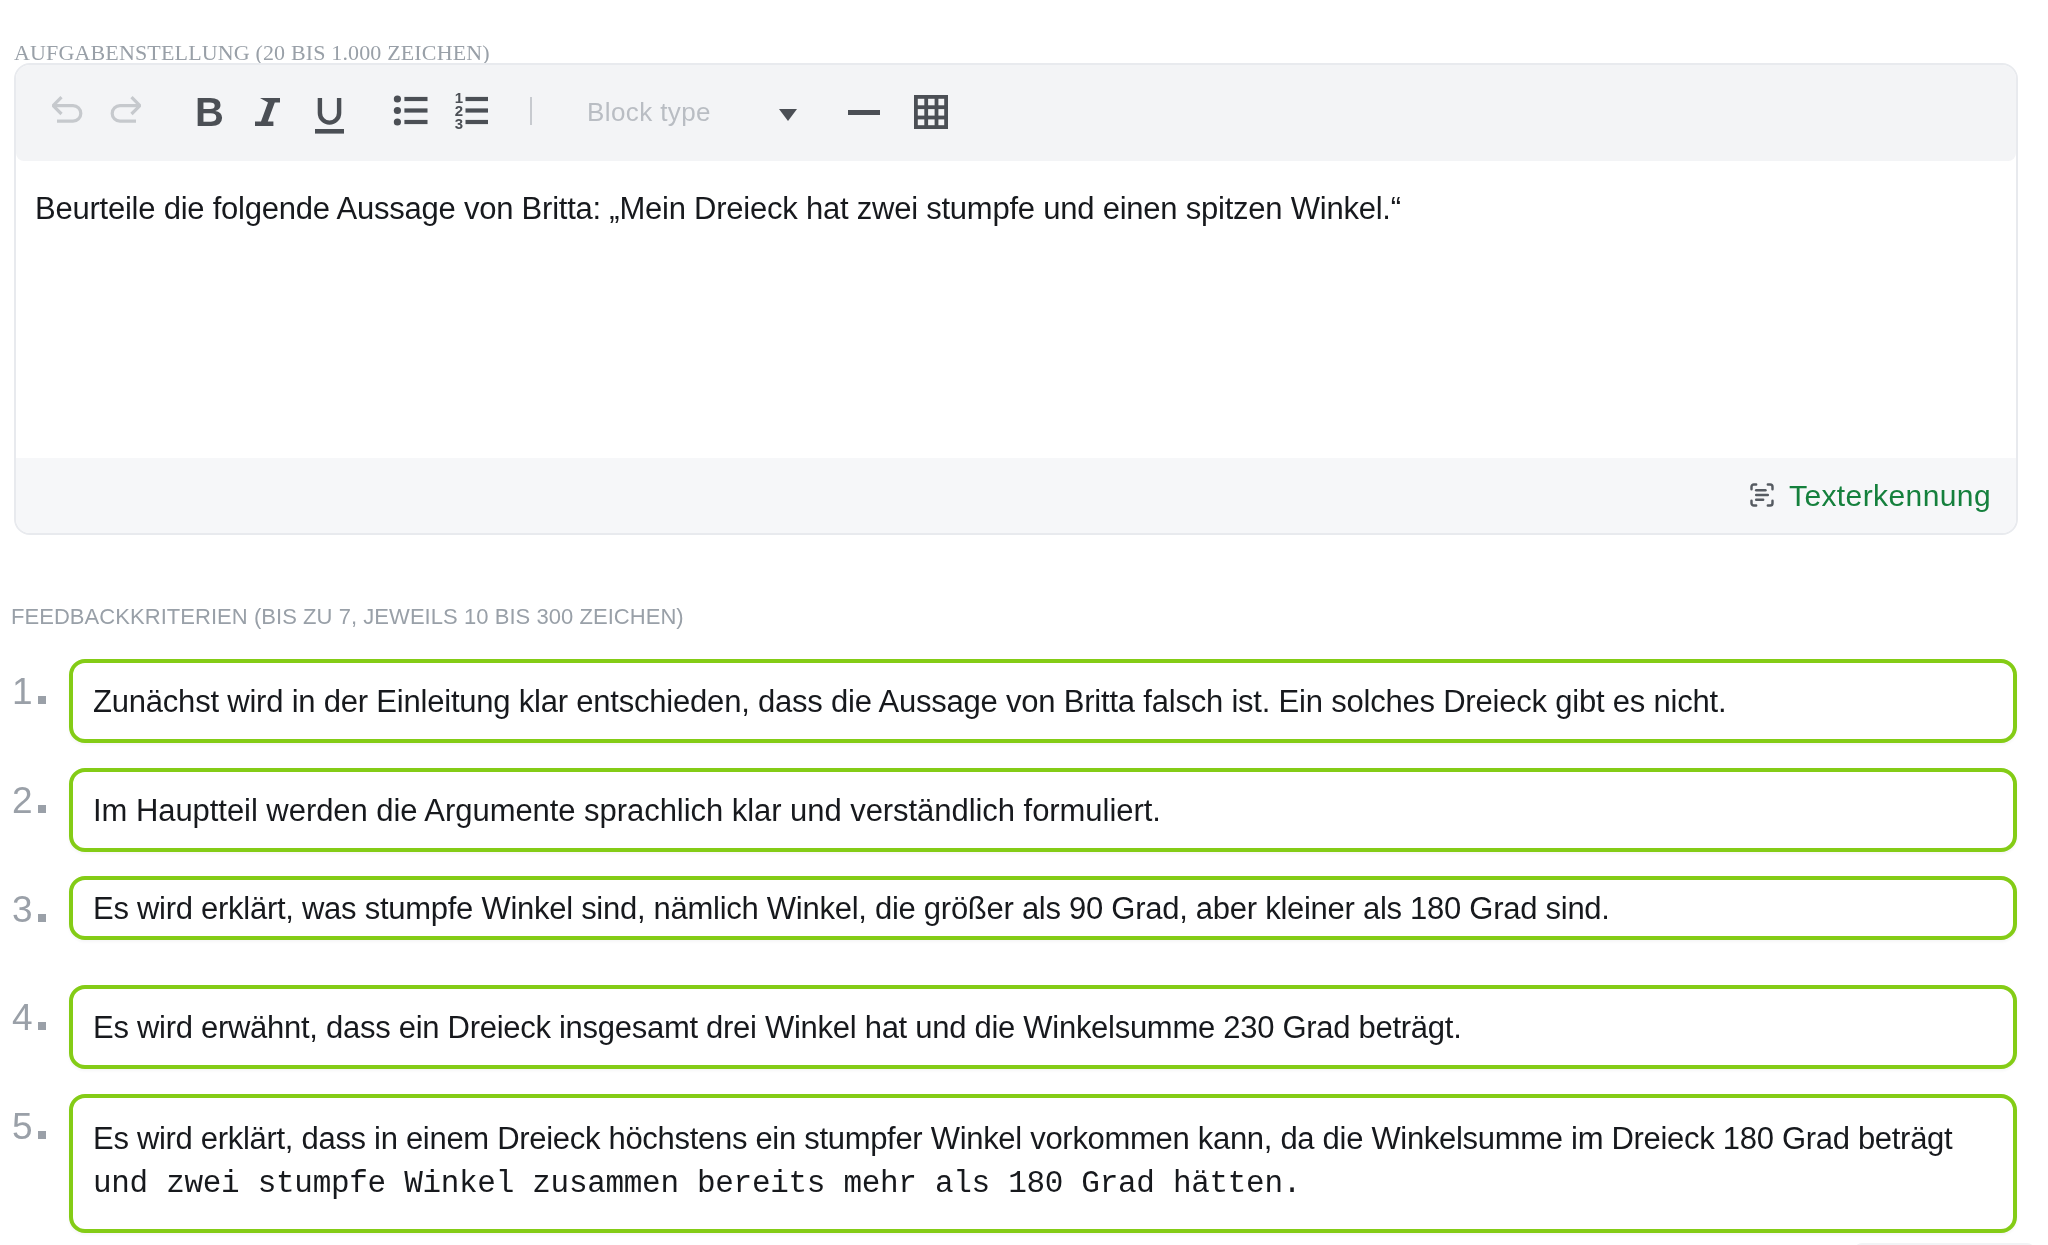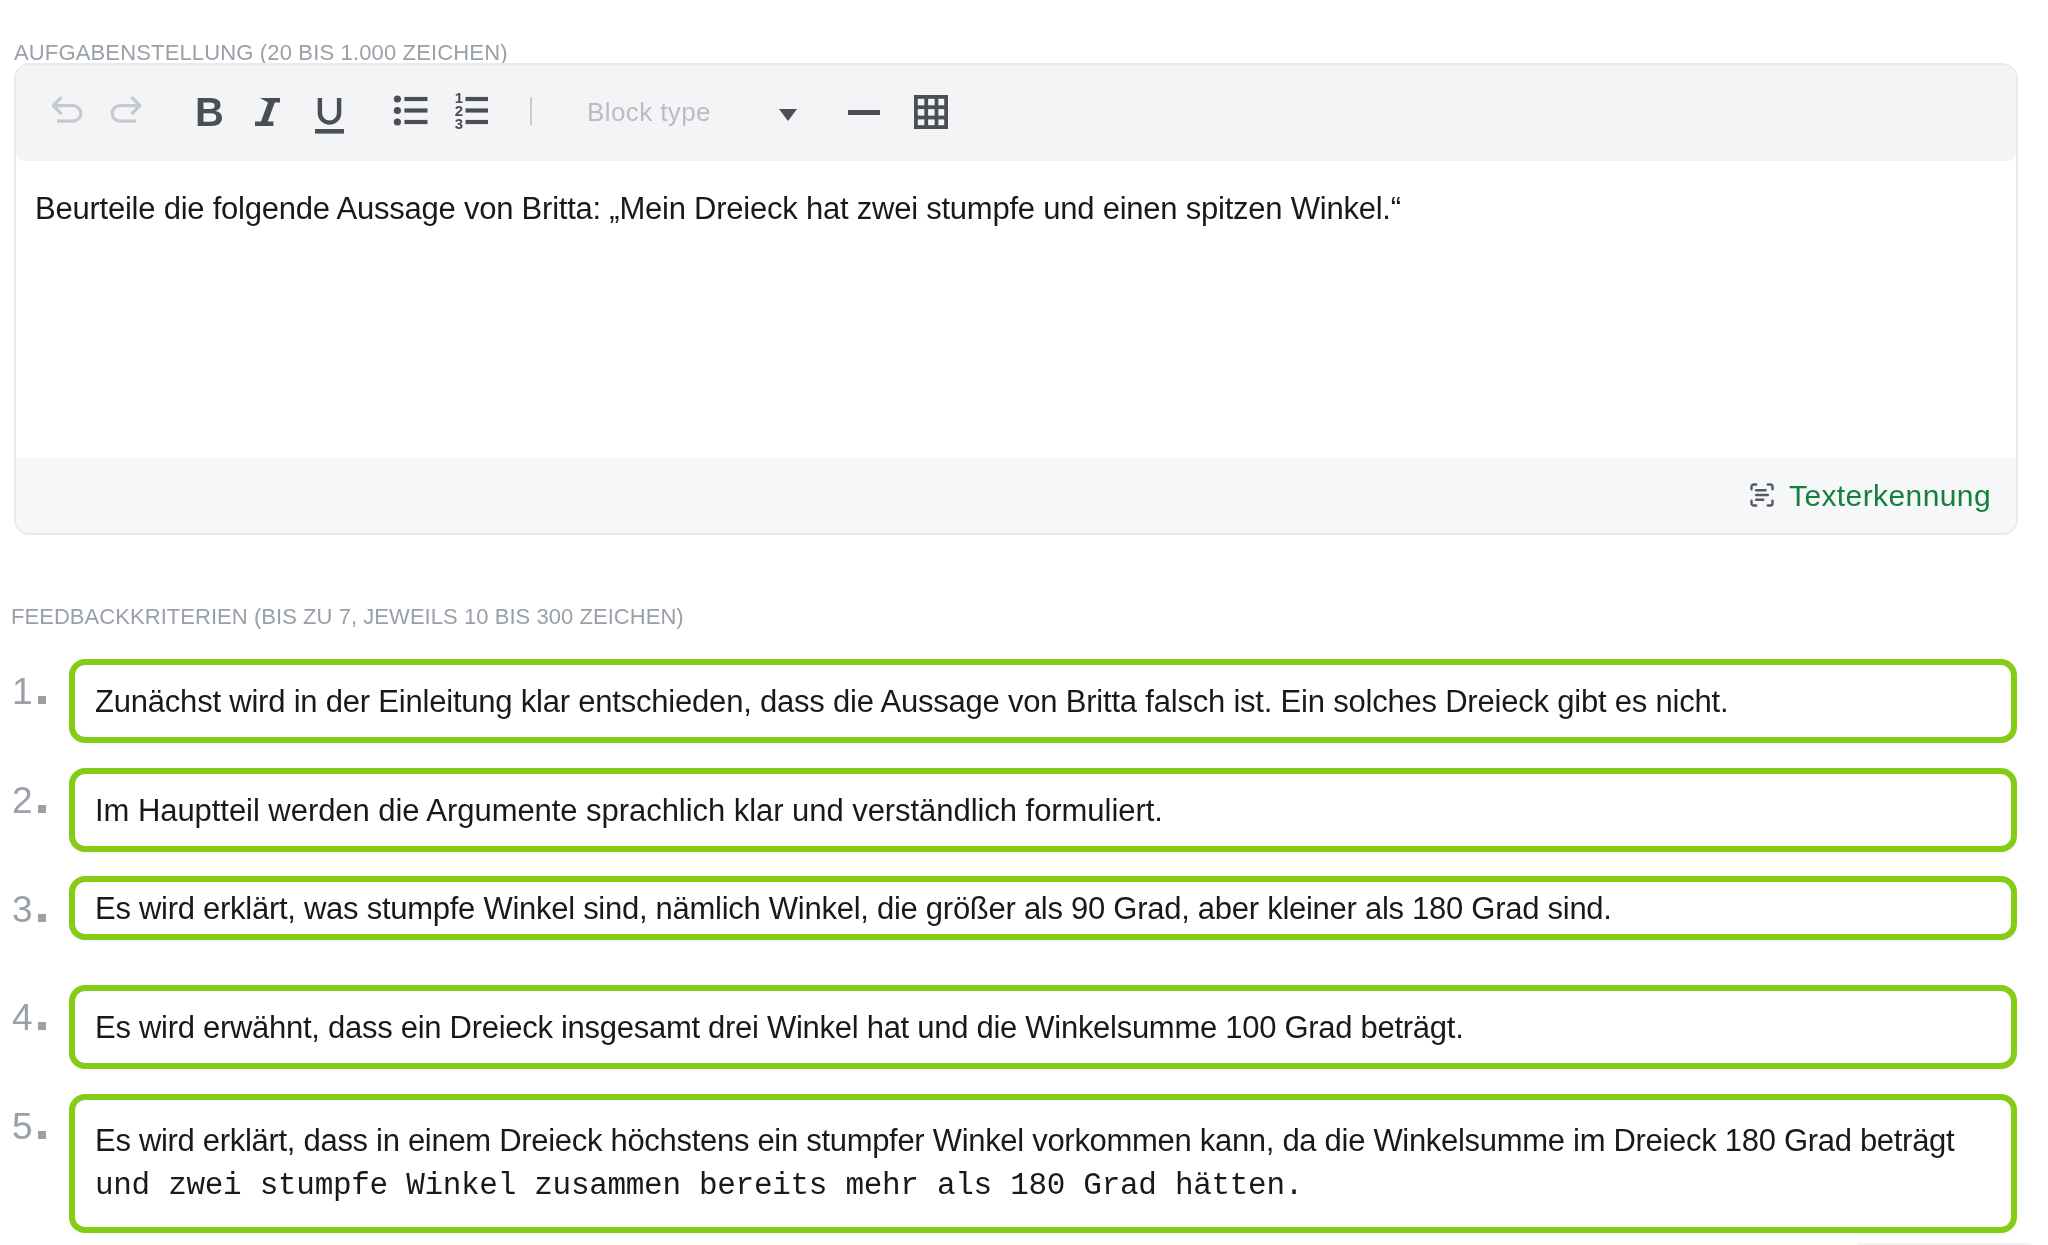--- a/index.html
+++ b/index.html
@@ -27,29 +27,29 @@
     background:#f6f7f9; border-radius:0 0 14px 14px;
     display:flex; align-items:center; justify-content:flex-end; padding-right:25px; }
   .efooter .txt { font-size:30px; color:#15803d; margin-left:13px; letter-spacing:0.4px; }
 
   
   .marker { position:absolute; left:12px; font-size:37px; line-height:37px;
     color:#9aa0a8; }
   .marker .dot { display:inline-block; width:8px; height:8px; background:#9aa0a8;
     margin-left:5px; }
   .crit { position:absolute; left:69px; width:1948px; background:#fff;
-    border:6px solid #84cc16; border-radius:16px;
+    border:4px solid #84cc16; border-radius:16px;
     box-shadow:0 2px 3px rgba(16,24,40,0.04);
     display:flex; align-items:center; padding-left:20px; padding-right:30px;
     font-size:31px; color:#17191d; line-height:55px; }
 </style>
 </head>
 <body>
 
-<div class="label" style="top:42px;">AUFGABENSTELLUNG (20 BIS 1.000 ZEICHEN)</div>
+<div class="label" style="top:42px;font-family:Liberation Serif, serif;">AUFGABENSTELLUNG (20 BIS 1.000 ZEICHEN)</div>
 
 <div class="editor">
   <div class="toolbar">
 
     <svg class="tbi" style="left:36px;top:30.5px;" width="31" height="30" viewBox="0 0 31 30" fill="none" stroke="#c6c9cd" stroke-width="3.2" stroke-linecap="butt" stroke-linejoin="miter">
       <path d="M9.5 1.2 1.1 9.6l8.4 8.4"></path>
         <path d="M1.7 9.6H21a7.8 7.8 0 0 1 0 15.6H5"></path>
     </svg>
 
     <svg class="tbi" style="left:94px;top:30.5px;" width="31" height="30" viewBox="0 0 31 30" fill="none" stroke="#c6c9cd" stroke-width="3.2" stroke-linecap="butt" stroke-linejoin="miter">
@@ -126,21 +126,21 @@
 <div class="marker" style="top:673px;">1<span class="dot"></span></div>
 <div class="crit" style="top:659px;height:84px;letter-spacing:-0.21px;">Zunächst wird in der Einleitung klar entschieden, dass die Aussage von Britta falsch ist. Ein solches Dreieck gibt es nicht.</div>
 
 <div class="marker" style="top:782px;">2<span class="dot"></span></div>
 <div class="crit" style="top:768px;height:84px;letter-spacing:-0.05px;">Im Hauptteil werden die Argumente sprachlich klar und verständlich formuliert.</div>
 
 <div class="marker" style="top:891px;">3<span class="dot"></span></div>
 <div class="crit" style="top:876px;height:64px;letter-spacing:-0.27px;">Es wird erklärt, was stumpfe Winkel sind, nämlich Winkel, die größer als 90 Grad, aber kleiner als 180 Grad sind.</div>
 
 <div class="marker" style="top:999px;">4<span class="dot"></span></div>
-<div class="crit" style="top:985px;height:84px;letter-spacing:-0.28px;">Es wird erwähnt, dass ein Dreieck insgesamt drei Winkel hat und die Winkelsumme 100 Grad beträgt.</div>
+<div class="crit" style="top:985px;height:84px;letter-spacing:-0.28px;">Es wird erwähnt, dass ein Dreieck insgesamt drei Winkel hat und die Winkelsumme 230 Grad beträgt.</div>
 
 <div class="marker" style="top:1108px;">5<span class="dot"></span></div>
 <div class="crit" style="top:1094px;height:139px;align-items:flex-start;">
     <div style="padding-top:17.5px;line-height:45.3px;">
       <div style="white-space:nowrap;letter-spacing:-0.3px;">Es wird erklärt, dass in einem Dreieck höchstens ein stumpfer Winkel vorkommen kann, da die Winkelsumme im Dreieck 180 Grad beträgt</div>
       <div style="white-space:nowrap;letter-spacing:-0.3px;font-family:Liberation Mono, monospace;">und zwei stumpfe Winkel zusammen bereits mehr als 180 Grad hätten.</div>
     </div>
   </div>
 
 <div style="position:absolute; left:1854px; top:1243px; width:181px; height:8px;

